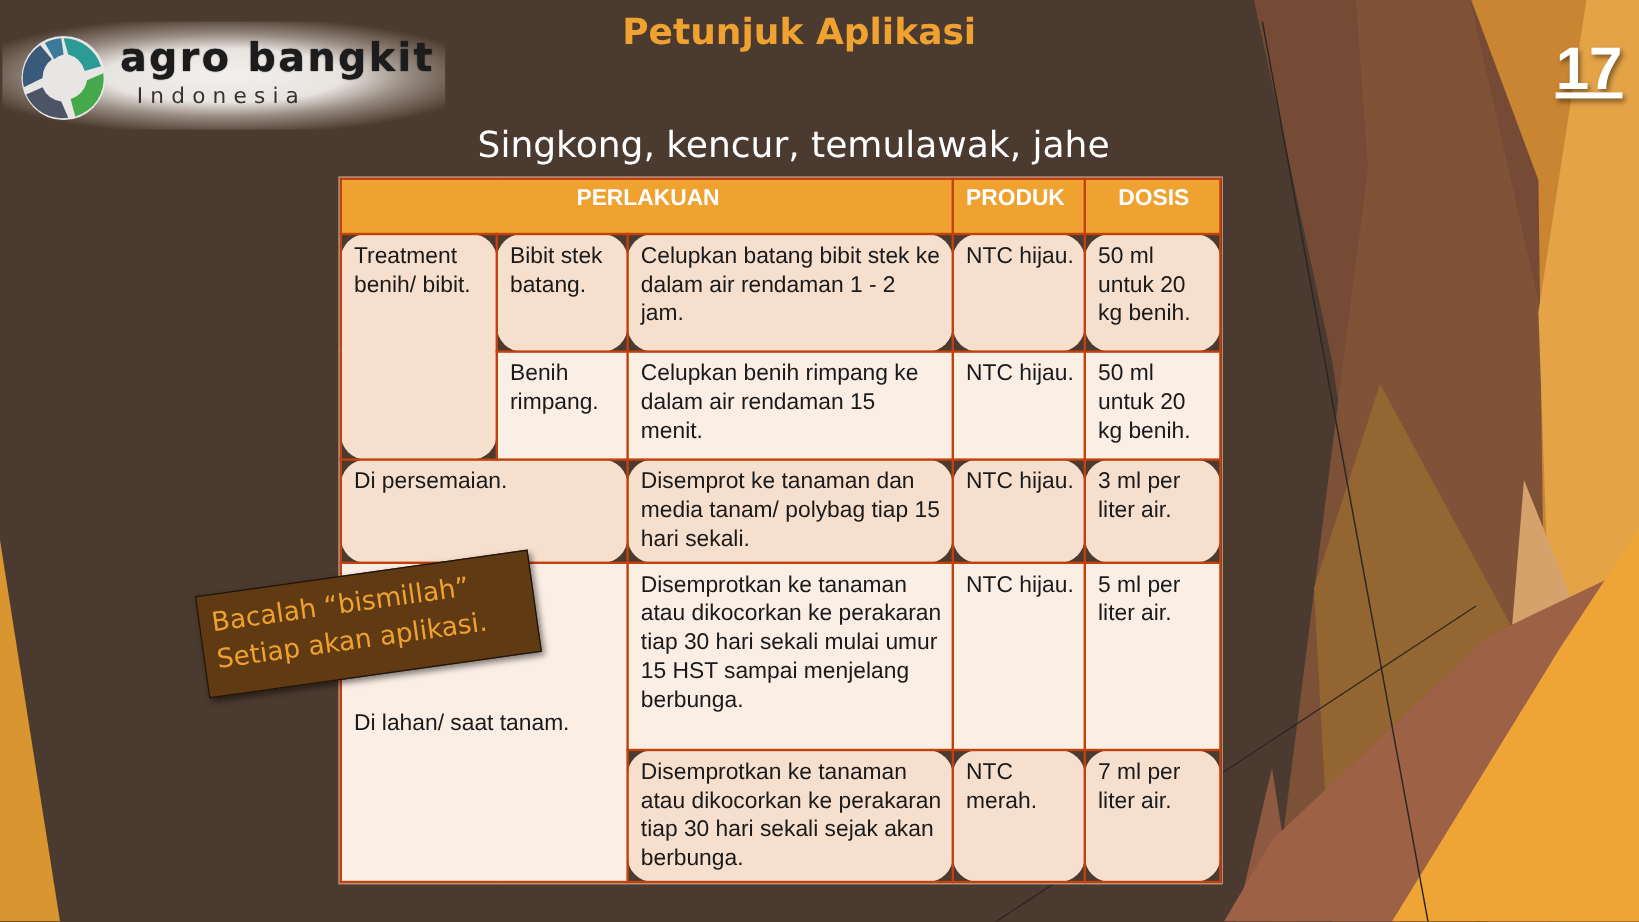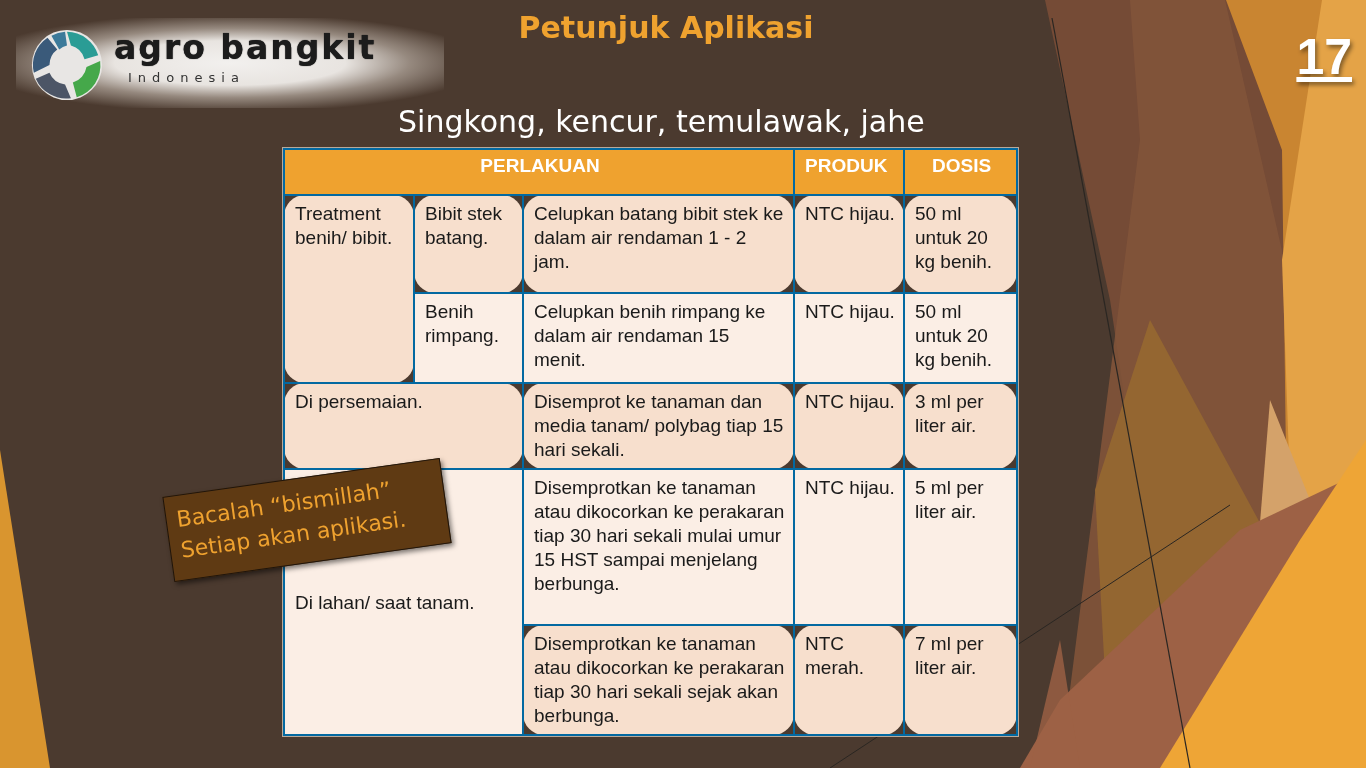--- a/index.html
+++ b/index.html
@@ -4,33 +4,33 @@
   <style>
     html, body { margin: 0; padding: 0; }
     body {
       width: 1366px; height: 768px; overflow: hidden;
       background: #4b3a2f; position: relative;
       font-family: "Liberation Sans", sans-serif;
     }
     .bg-svg { position: absolute; left: 0; top: 0; width: 1366px; height: 768px; }
 
     .logo {
-      position: absolute; left: 16px; top: 18px; width: 428px; height: 90px;
+      position: absolute; left: 2px; top: 18px; width: 369px; height: 90px;
       background: radial-gradient(ellipse 60% 55% at 50% 50%, #f2f0ee 0%, #e8e4e0 45%, rgba(200,190,180,0.6) 70%, rgba(75,58,47,0) 100%);
     }
     .logo-mark { position: absolute; left: 12px; top: 8px; width: 78px; height: 78px; }
     .logo-word {
       position: absolute; left: 98px; top: 10px;
       font-family: "DejaVu Sans", sans-serif; font-weight: bold; font-size: 33px;
       color: #1c1c1c; letter-spacing: 2px;
       text-shadow: 0 0 1px #000;
     }
     .logo-sub {
       position: absolute; left: 100px; top: 52px;
-      font-family: "DejaVu Sans", sans-serif; font-size: 13px;
+      font-family: "DejaVu Sans", sans-serif; font-size: 18px;
       color: #333; letter-spacing: 6px; padding-left: 12px;
     }
 
     .slide-title {
       position: absolute; left: 0; width: 1332px; top: 10px; text-align: center;
       font-family: "DejaVu Sans", sans-serif; font-weight: bold; font-size: 30px;
       color: #efa22f;
     }
     .slide-number {
       position: absolute; right: 14px; top: 28px;
@@ -43,21 +43,21 @@
       color: #ffffff;
     }
 
     table.main {
       position: absolute; left: 283px; top: 148px; width: 733px;
       border-collapse: collapse; table-layout: fixed;
       font-family: "Liberation Sans", sans-serif; font-size: 19px; color: #1a1a1a;
       box-shadow: 0 0 0 1px #b9a99a;
     }
     table.main td, table.main th {
-      border: 2px solid #0369a1; vertical-align: top;
+      border: 2px solid #c2410c; vertical-align: top;
       padding: 6px 8px 6px 10px; line-height: 24px;
     }
     table.main th {
       background: #efa22f; color: #ffffff; font-weight: bold;
       height: 30px; padding-top: 4px; padding-bottom: 10px; vertical-align: top;
     }
     .c1 { background: #f7dfcd; border-radius: 21px; }
     .c2 { background: #fbeee5; }
     td.mid { vertical-align: middle; }
 

